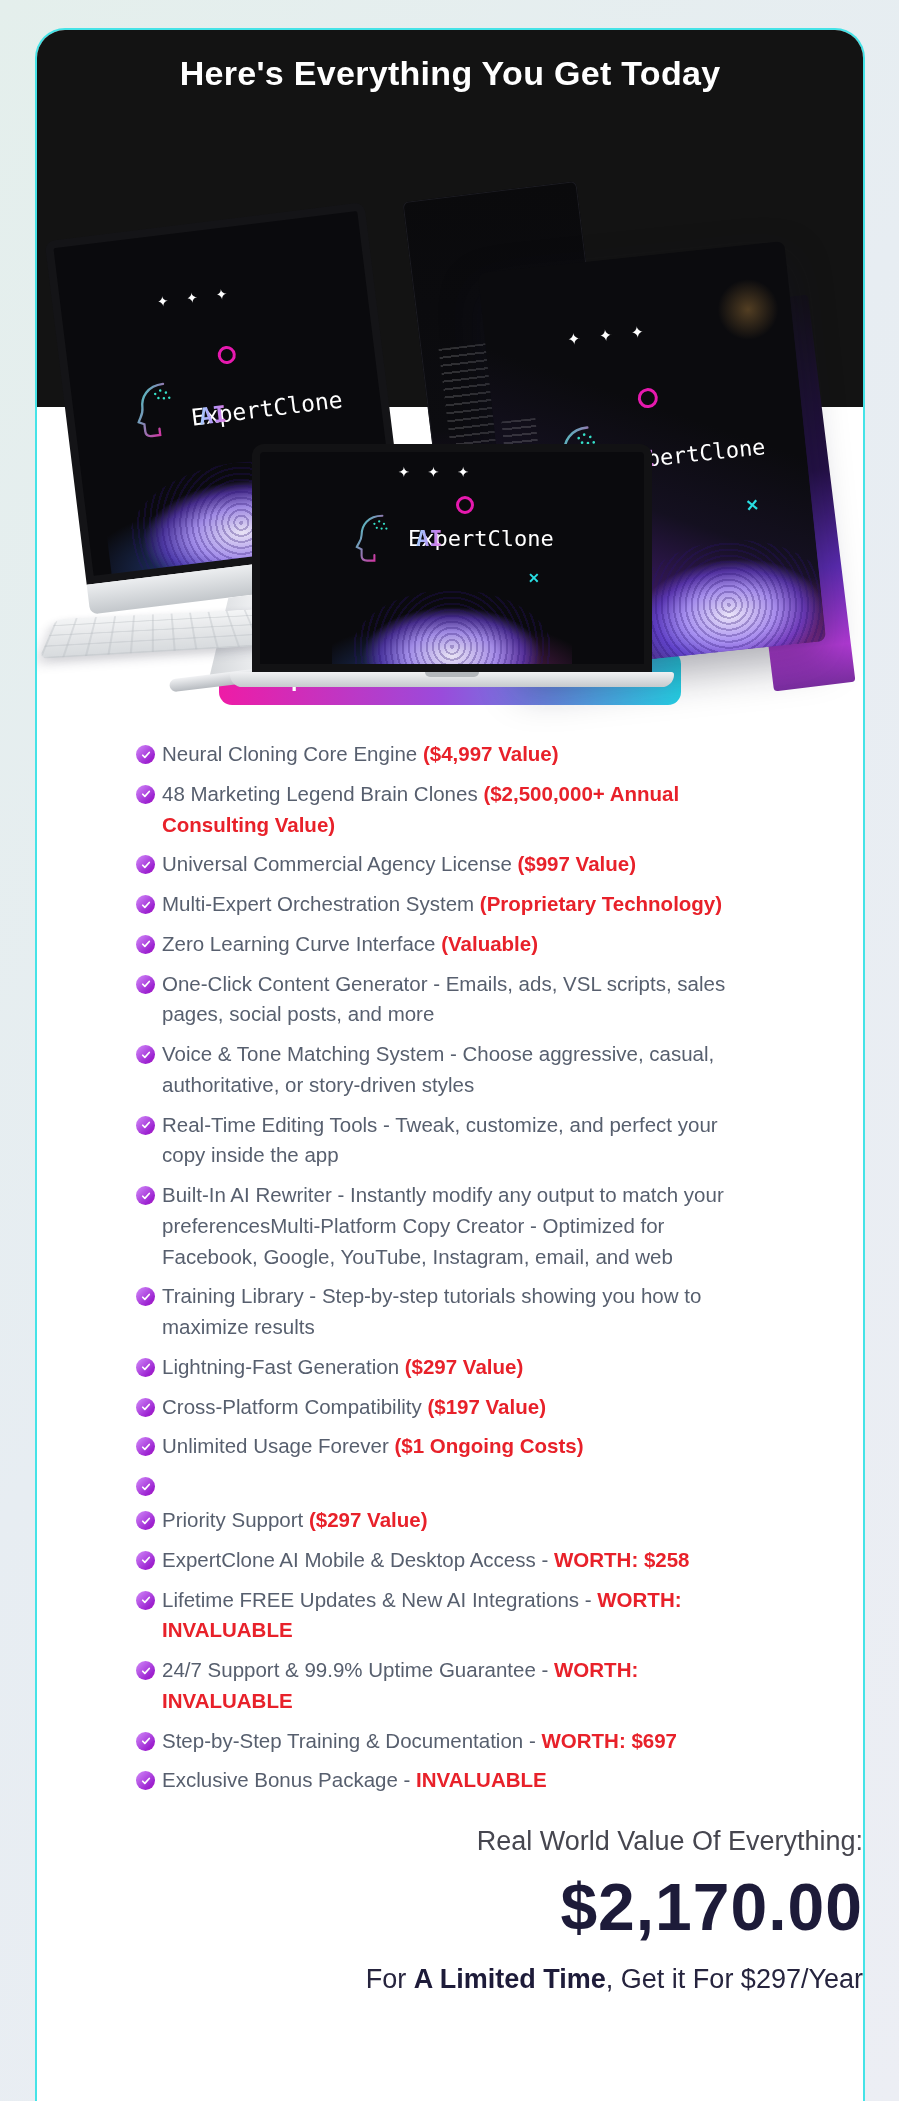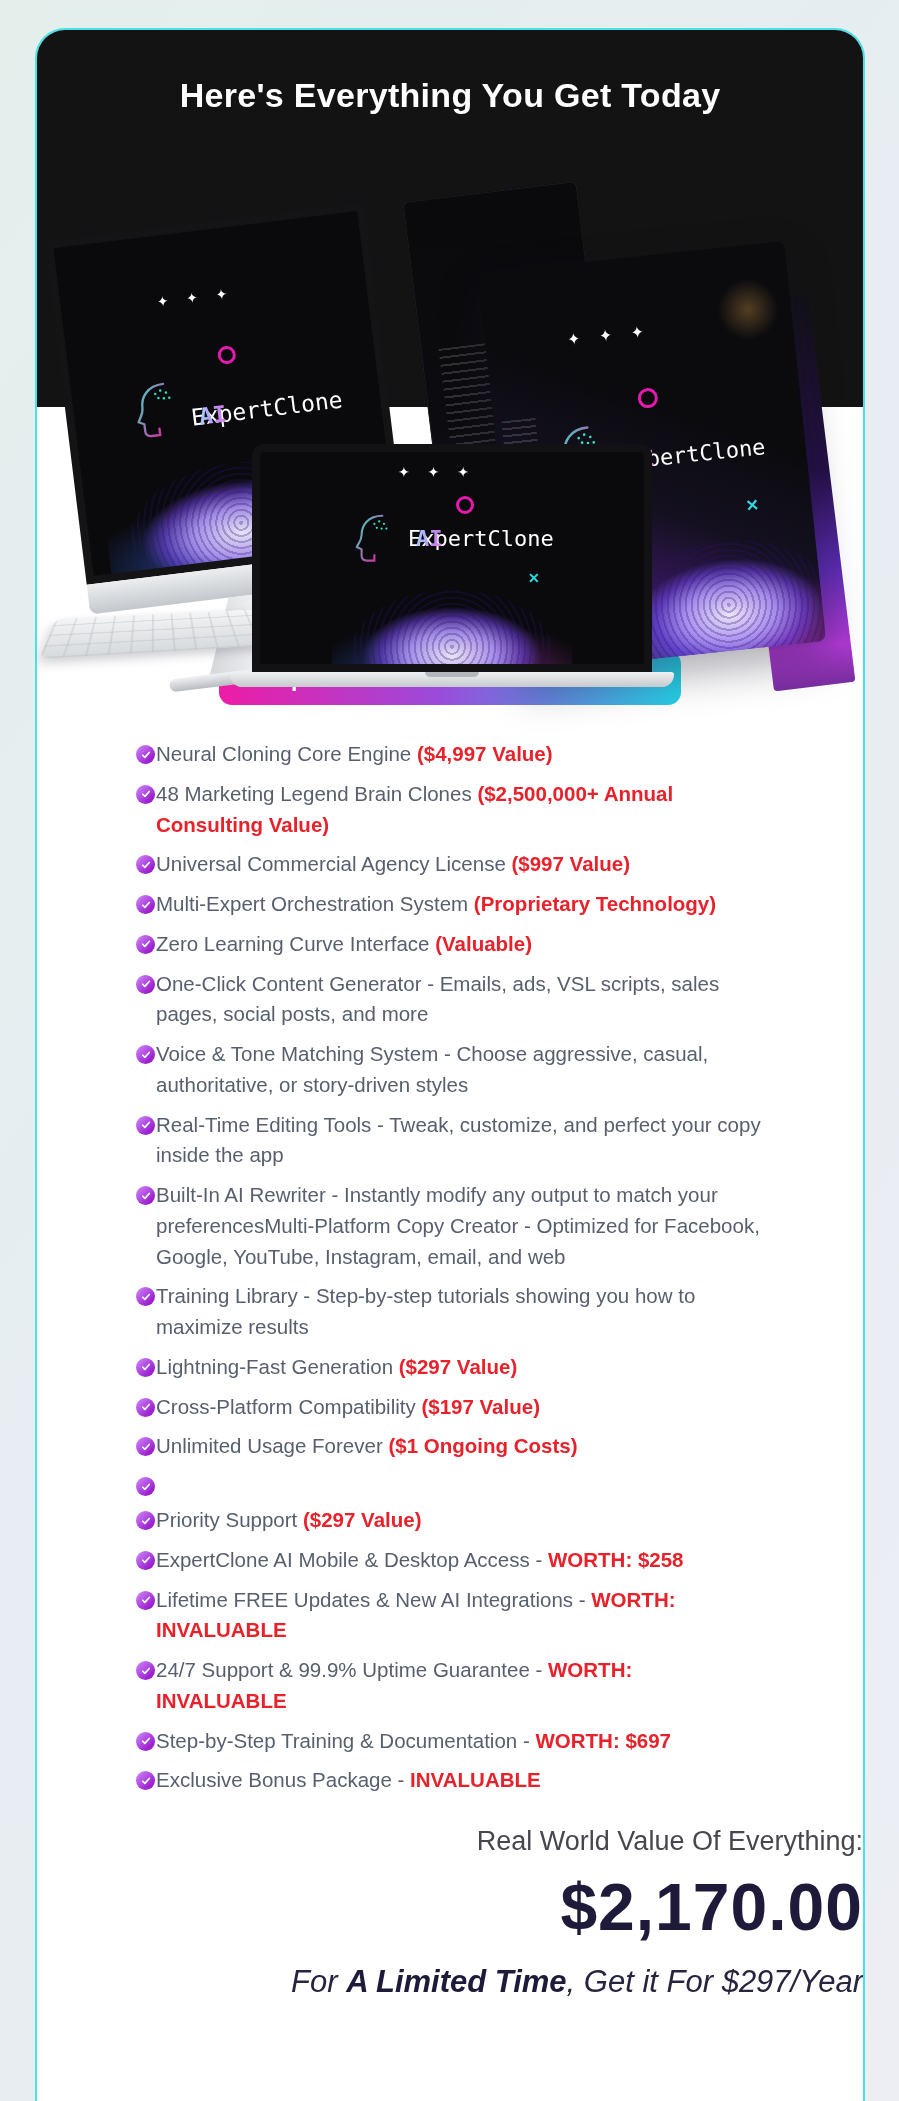--- a/index.html
+++ b/index.html
@@ -3,21 +3,21 @@
 <meta charset="utf-8">
 <style>
   html,body{margin:0;padding:0;}
   body{width:899px;height:2101px;overflow:hidden;font-family:"Liberation Sans",sans-serif;}
   .page{position:relative;width:899px;height:2101px;overflow:hidden;
     background:linear-gradient(125deg,#e4efec 0%,#e7edf2 45%,#eceef4 100%);}
   
   .card{position:absolute;left:35px;top:28px;width:826px;height:2073px;background:#ffffff;
     border:2px solid var(--card-border,#45e3e7);border-bottom:none;border-radius:30px 30px 0 0;overflow:hidden;}
   .card-header{height:377px;background:var(--header-bg,#131313);}
-  .page-title{margin:0;padding-top:46px;text-align:center;color:#ffffff;font-size:34px;font-weight:800;letter-spacing:.3px;}
+  .page-title{margin:0;padding-top:24px;text-align:center;color:#ffffff;font-size:34px;font-weight:800;letter-spacing:.3px;}
   
   .hero{position:absolute;top:118px;left:50%;transform:translateX(-50%);width:780px;height:530px;}
   .hero *{position:absolute;}
   .box-back{left:368px;top:42px;width:175px;height:430px;transform:rotate(-7deg);border-radius:6px;
     background:linear-gradient(185deg,#0a0a0c 0%,#0c0c10 55%,#241238 85%,#3a1550 100%);
     box-shadow:0 0 0 1px #1c1c22 inset;}
   .box-back .spine-lines{left:18px;top:150px;width:120px;height:160px;opacity:.28;
     background:repeating-linear-gradient(180deg,rgba(255,255,255,.55) 0 2px,transparent 2px 8px);}
   .box-edge{left:690px;top:150px;width:82px;height:390px;transform:rotate(-7deg);border-radius:4px;
     background:linear-gradient(180deg,#121016 0%,#241046 45%,#5a2bb0 70%,#b13ad4 90%,#7a2ea0 100%);}
@@ -81,30 +81,30 @@
   .box-front .head{left:56px;top:158px;width:58px;height:70px;}
   .box-front .wm{left:122px;top:190px;font-size:22px;}
   .box-front .xm{left:242px;top:250px;font-size:16px;}
   .box-front .brain{left:90px;bottom:-46px;width:250px;height:170px;}
   
   .platform-pill{display:block;width:462px;height:54px;margin:244px auto 0;border:none;border-radius:13px;
     background:linear-gradient(90deg,var(--pill-start,#ee1ca6) 0%,var(--pill-mid,#9a4bdb) 48%,var(--pill-end,#25cfe4) 100%);
     color:#fff;font-size:23px;font-weight:800;text-align:center;line-height:54px;letter-spacing:.2px;
     font-family:"Liberation Sans",sans-serif;}
   .features{list-style:none;width:628px;margin:34px auto 0;padding:0;}
-  .features li{display:flex;gap:1px;margin-bottom:9px;font-size:20.5px;line-height:1.5;color:var(--text-color,#575f6e);}
+  .features li{display:flex;gap:7px;margin-bottom:9px;font-size:20.5px;line-height:1.5;color:var(--text-color,#575f6e);}
   .check{flex:0 0 19px;width:19px;height:19px;margin-top:6px;border-radius:50%;
     background:linear-gradient(135deg,var(--check-start,#cb7ef5) 10%,var(--check-end,#9c22d1) 75%,#b21bb9 100%);
     display:inline-flex;align-items:center;justify-content:center;}
   .check svg{width:12px;height:12px;}
   .ft .val{color:var(--accent-red,#e8212a);font-weight:800;}
   .summary{text-align:right;}
   .value-label{margin-top:30px;font-size:27px;color:#46464f;}
   .total-value{margin-top:14px;font-size:66px;font-weight:800;color:var(--price-color,#1d1b39);letter-spacing:1px;line-height:1.1;}
-  .limited{margin-top:20px;font-size:31px;color:#26243e;font-style:italic;}
+  .limited{margin-top:20px;font-size:27px;color:#26243e;}
   .limited .b{font-weight:800;color:#1d1b39;}
 </style>
 </head>
 <body>
 
 <svg width="0" height="0" style="position:absolute">
   <defs>
     <linearGradient id="hg" x1="0" y1="0" x2="1" y2="1">
       <stop offset="0" stop-color="#35e0c8"></stop>
         <stop offset="1" stop-color="#e8199b"></stop>

